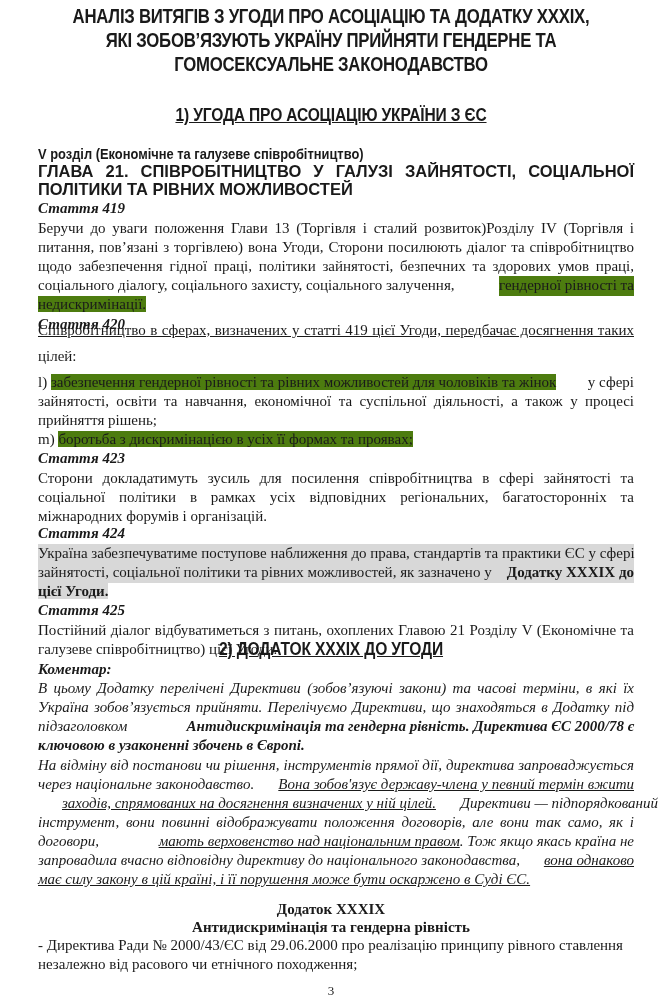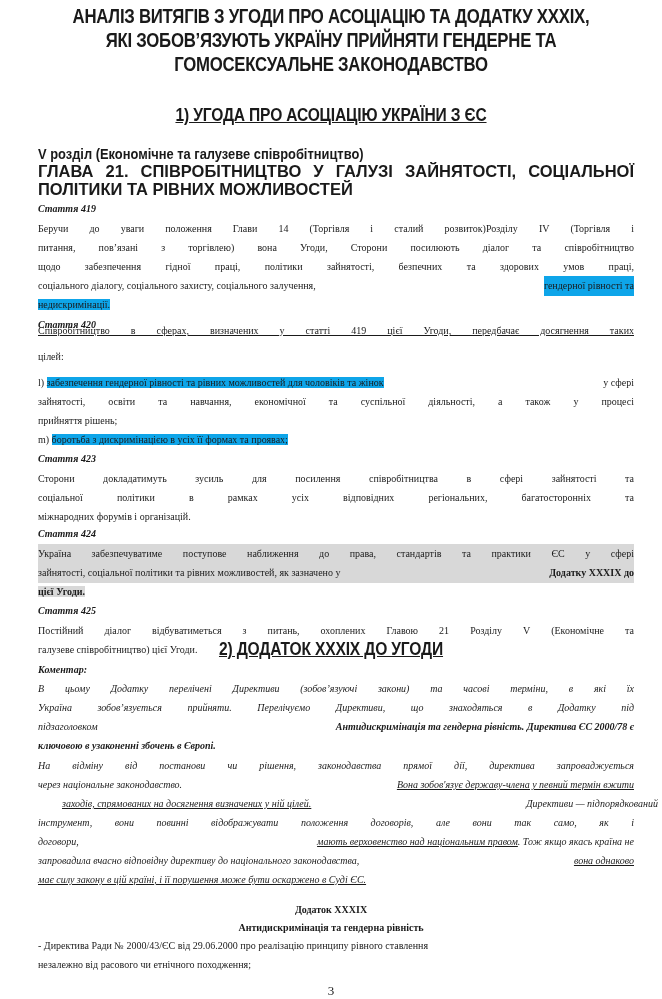--- a/index.html
+++ b/index.html
@@ -14,27 +14,27 @@
     font-family: "Liberation Sans Narrow", "Liberation Sans", sans-serif;
     font-weight: bold; font-size: 19.5px; letter-spacing: -0.3px; line-height: 24px;
     transform: scaleX(0.86); transform-origin: center top;
   }
   .section-h {
     left: 0; width: 662px; text-align: center;
     font-family: "Liberation Sans", sans-serif;
     font-weight: bold; font-size: 19px; text-decoration: underline;
     transform: scaleX(0.82); transform-origin: center top; letter-spacing: -0.2px;
   }
-  .line { left: 38px; width: 596px; font-size: 10px; line-height: 19.5px; white-space: nowrap; }
+  .line { left: 38px; width: 596px; font-size: 15px; line-height: 19.5px; white-space: nowrap; }
   .justify { text-align: justify; text-align-last: justify; }
   .b { font-weight: bold; }
   .i { font-style: italic; }
   .bi { font-weight: bold; font-style: italic; }
   .u { text-decoration: underline; }
-  .hl { background: #0ea5e9; }
+  .hl { background: #4d7c0f; }
   .hlblock { background: #d8d8d8; }
   .center { text-align: center; }
   .pageno { left: 0; width: 662px; text-align: center; font-size: 13px; }
 </style>
 </head>
 <body>
 
 <div class="page">
 
   <div class="abs title" style="top:4px;">
@@ -43,21 +43,21 @@
     <div>ГОМОСЕКСУАЛЬНЕ ЗАКОНОДАВСТВО</div>
   </div>
 
   <div class="abs section-h" style="top:104px;">1) УГОДА ПРО АСОЦІАЦІЮ УКРАЇНИ З ЄС</div>
 
   <div class="abs line b" style="top:145px; font-size:14px; font-family:'Liberation Sans Narrow','Liberation Sans',sans-serif; transform:scaleX(0.92); transform-origin:left top;">V розділ (Економічне та галузеве співробітництво)</div>
   <div class="abs line b justify" style="top:162px; font-size:16.5px; font-family:'Liberation Sans Narrow','Liberation Sans',sans-serif;">ГЛАВА 21. СПІВРОБІТНИЦТВО У ГАЛУЗІ ЗАЙНЯТОСТІ, СОЦІАЛЬНОЇ</div>
   <div class="abs line b" style="top:180px; font-size:16.5px; font-family:'Liberation Sans Narrow','Liberation Sans',sans-serif;">ПОЛІТИКИ ТА РІВНИХ МОЖЛИВОСТЕЙ</div>
 
   <div class="abs line bi" style="top:199px;">Стаття 419</div>
-  <div class="abs line justify" style="top:219px;">Беручи до уваги положення Глави 14 (Торгівля і сталий розвиток)Розділу IV (Торгівля і</div>
+  <div class="abs line justify" style="top:219px;">Беручи до уваги положення Глави 13 (Торгівля і сталий розвиток)Розділу IV (Торгівля і</div>
   <div class="abs line justify" style="top:238px;">питання, пов’язані з торгівлею) вона Угоди, Сторони посилюють діалог та співробітництво</div>
   <div class="abs line justify" style="top:257px;">щодо забезпечення гідної праці, політики зайнятості, безпечних та здорових умов праці,</div>
   <div class="abs line" style="top:276px; display:flex; justify-content:space-between;">
     <span>соціального діалогу, соціального захисту, соціального залучення,</span>
     <span class="hl">гендерної рівності та</span>
   </div>
   <div class="abs line" style="top:295px;">
     <span class="hl">недискримінації.</span>
   </div>
 
@@ -97,21 +97,21 @@
 
   <div class="abs line bi" style="top:660px;">Коментар:</div>
   <div class="abs line i justify" style="top:679px;">В цьому Додатку перелічені Директиви (зобов’язуючі закони) та часові терміни, в які їх</div>
   <div class="abs line i justify" style="top:698px;">Україна зобов’язується прийняти. Перелічуємо Директиви, що знаходяться в Додатку під</div>
   <div class="abs line i" style="top:717px; display:flex; justify-content:space-between;">
     <span>підзаголовком</span>
     <span class="bi">Антидискримінація та гендерна рівність. Директива ЄС 2000/78 є</span>
   </div>
   <div class="abs line bi" style="top:736px;">ключовою в узаконенні збочень в Європі.</div>
 
-  <div class="abs line i justify" style="top:756px;">На відміну від постанови чи рішення, законодавства прямої дії, директива запроваджується</div>
+  <div class="abs line i justify" style="top:756px;">На відміну від постанови чи рішення, інструментів прямої дії, директива запроваджується</div>
   <div class="abs line i" style="top:775px; display:flex; justify-content:space-between;">
     <span>через національне законодавство.</span>
     <span class="u">Вона зобов'язує державу-члена у певний термін вжити</span>
   </div>
   <div class="abs line i" style="top:794px; display:flex; justify-content:space-between;margin-left:24px;">
     <span class="u">заходів, спрямованих на досягнення визначених у ній цілей.</span>
     <span>Директиви — підпорядкований</span>
   </div>
   <div class="abs line i justify" style="top:813px;">інструмент, вони повинні відображувати положення договорів, але вони так само, як і</div>
   <div class="abs line i" style="top:832px; display:flex; justify-content:space-between;">

